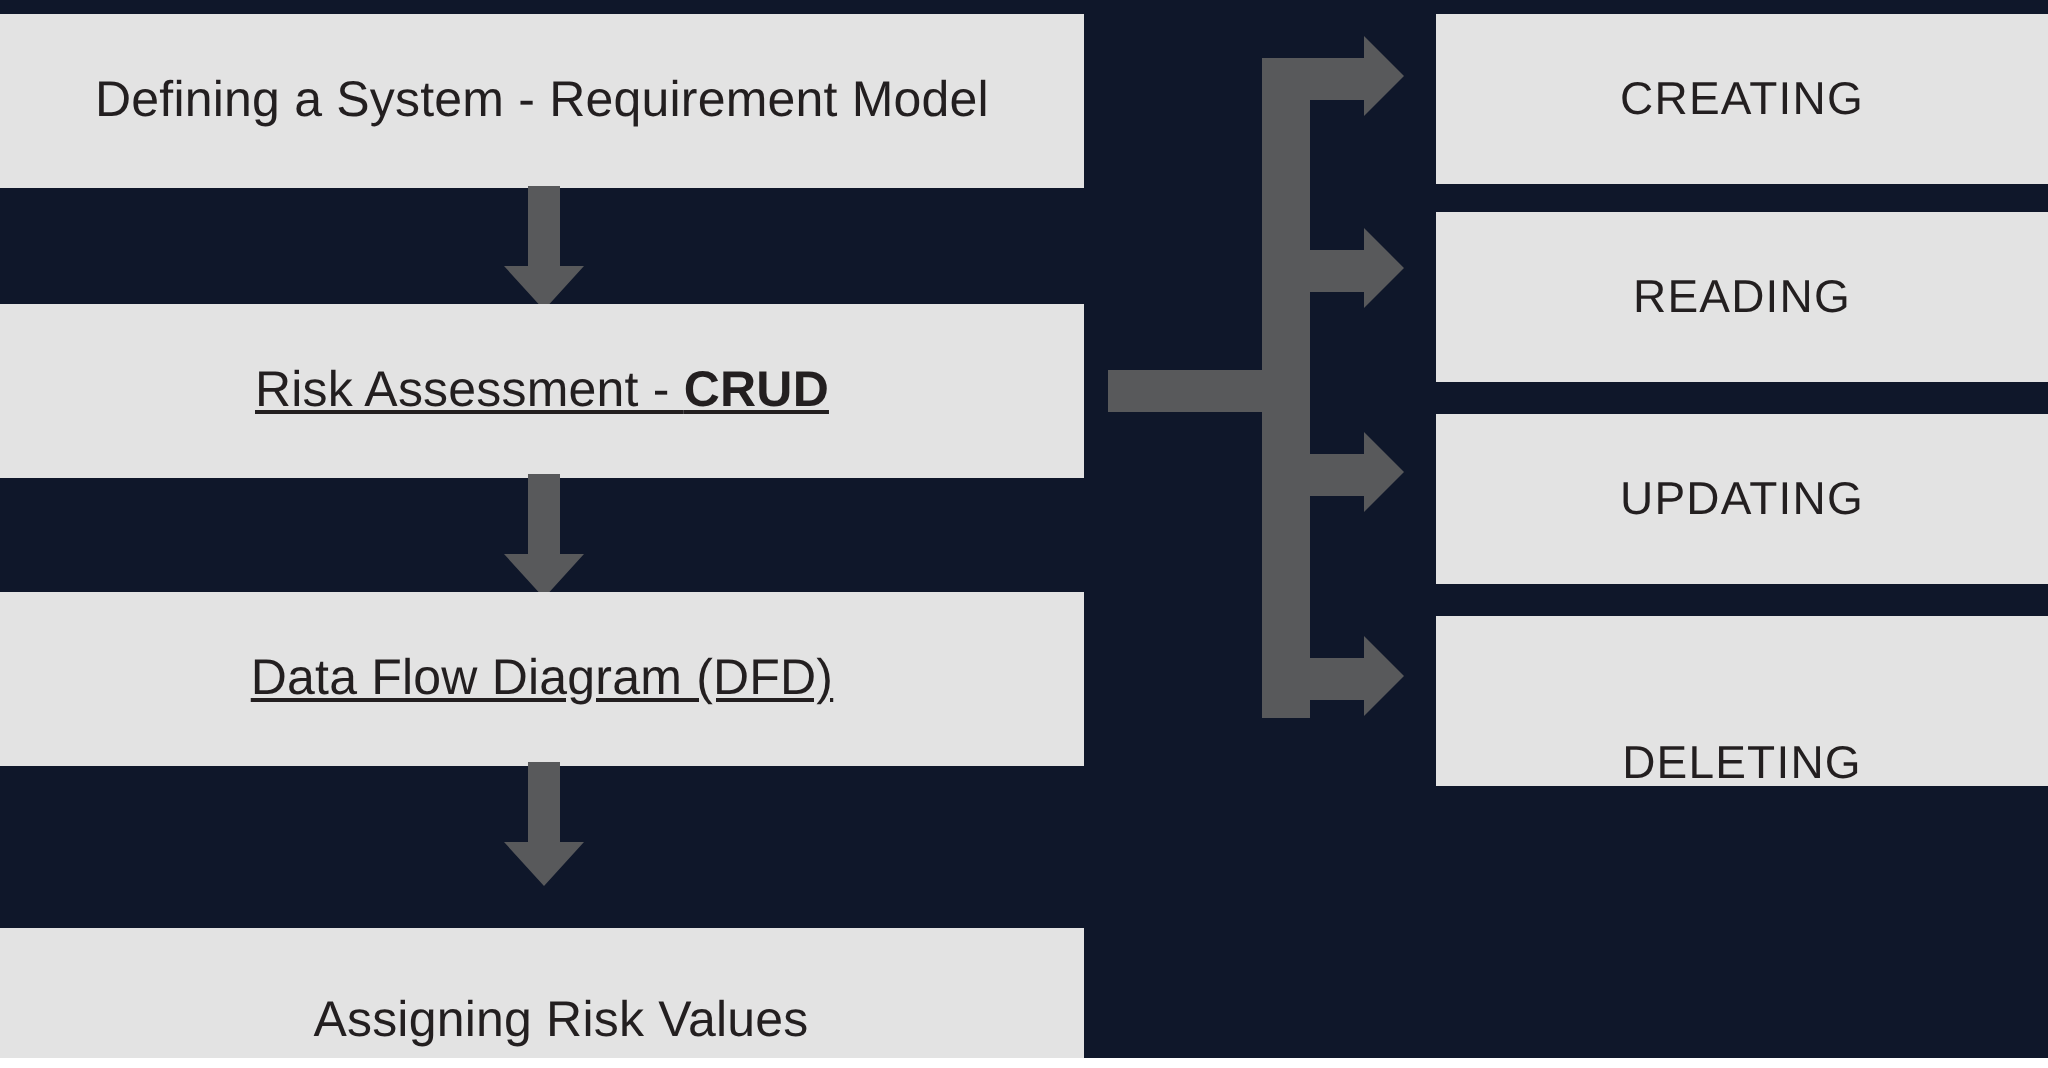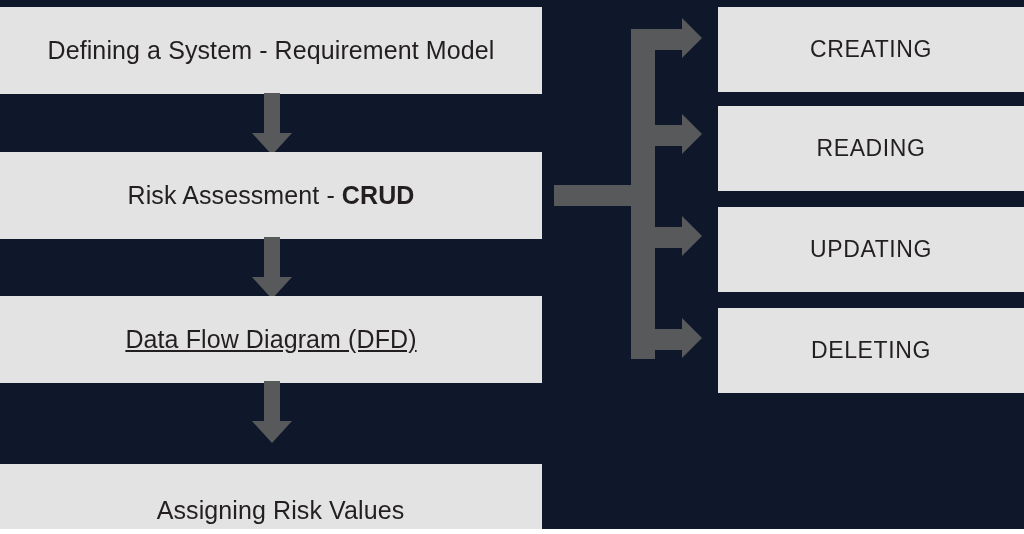--- a/index.html
+++ b/index.html
@@ -39,36 +39,36 @@
     left: 0px;
     width: 542px;
     font-size: 25px;
     letter-spacing: 0.1px;
   }
   .left-box .lbl b {
     font-weight: 700;
   }
 
   #box-requirement { top: 7px;   height: 87px; }
-  #box-risk        { top: 152px; height: 87px; }
+  #box-risk        { top: 152px; height: 87px; text-decoration: underline; }
   #box-dfd         { top: 296px; height: 87px; text-decoration: underline; }
   #box-assign      { top: 464px; height: 93px; padding-left: 19px; }
 
   
   .right-box {
     left: 718px;
     width: 306px;
     height: 85px;
     font-size: 23px;
     letter-spacing: 0.6px;
   }
   #box-creating { top: 7px;   }
   #box-reading  { top: 106px; }
   #box-updating { top: 207px; text-align: center; }
-  #box-deleting { top: 308px; }
+  #box-deleting { top: 308px; align-items: flex-end; }
 
   
   .arrow-svg {
     position: absolute;
     overflow: visible;
   }
   .arrow-fill { fill: #58595b; }
 
   #down-arrow-1 { left: 252px; top: 93px;  }
   #down-arrow-2 { left: 252px; top: 237px; }

